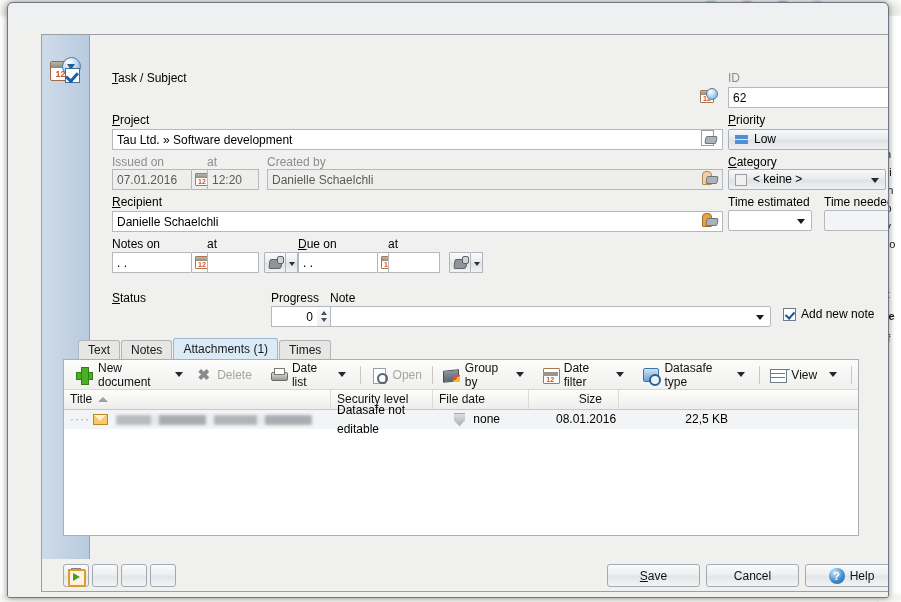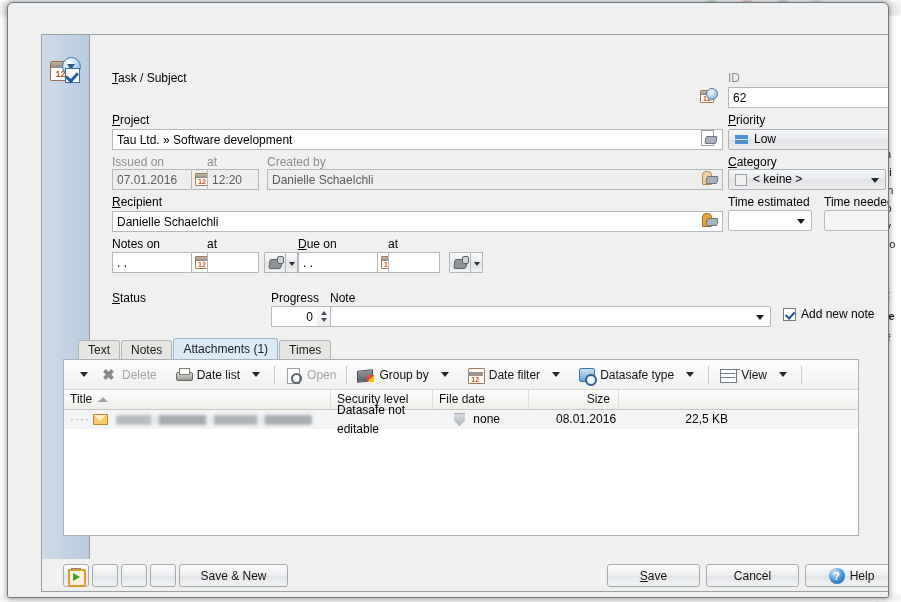--- a/index.html
+++ b/index.html
@@ -458,20 +458,24 @@
     <div id="tabs">
       <div class="tab">Text</div>
       <div class="tab">Notes</div>
       <div class="tab active">Attachments (1)</div>
       <div class="tab">Times</div>
     </div>
 
     <div id="attpanel">
 
       <div id="atttoolbar">
+        <div class="tbitem">
+          <span class="tbicon ic-plus"></span>
+          <span>New document</span>
+        </div>
         <div class="tbcaret"></div>
 
         <div class="tbitem dis">
           <span class="tbicon ic-x">✖</span>
           <span>Delete</span>
         </div>
 
         <div class="tbitem" style="margin-left:10px;">
           <span class="tbicon ic-print"></span>
           <span>Date list</span>
@@ -513,21 +517,21 @@
       </div>
 
       <div id="atttable">
         <div id="atthead">
           <div class="hc" style="width:267px;">
             <span>Title</span>
             <span class="sortarw"></span>
           </div>
           <div class="hc" style="width:102px;">Security level</div>
           <div class="hc" style="width:96px;">File date</div>
-          <div class="hc" style="width:90px;text-align:right;padding-right:8px;">Size</div>
+          <div class="hc" style="width:90px;text-align:right;padding-right:16px;">Size</div>
           <div class="hc" style="flex:1;border-right:none;"></div>
         </div>
 
         <div class="trow">
           <div class="tc" style="width:267px;">
             <span style="color:#9a9a95;letter-spacing:1px;">····</span>
             <span class="mail-ico"></span>
             <span class="redact" style="width:196px;margin-left:4px;"></span>
           </div>
           <div class="tc" style="width:117px;">Datasafe not editable</div>
@@ -550,21 +554,20 @@
         <div class="fbtn fsq">
               <span class="ic-save"></span>
             </div>
         <div class="fbtn fsq">
               <span class="ic-play"></span>
             </div>
         <div class="fbtn fsq">
               <span class="ic-saveclose"></span>
             </div>
       </div>
-      <div class="fbtn" style="position:absolute;left:137px;top:4px;width:109px;">Save &amp; New</div>
 
       <div class="fbtn" style="position:absolute;left:565px;top:4px;width:93px;">
             <span><u>S</u>ave</span>
           </div>
       <div class="fbtn" style="position:absolute;left:664px;top:4px;width:93px;">Cancel</div>
       <div class="fbtn" style="position:absolute;left:763px;top:4px;width:93px;">
         <span class="ic-help">?</span>
         <span>Help</span>
       </div>
     </div>

